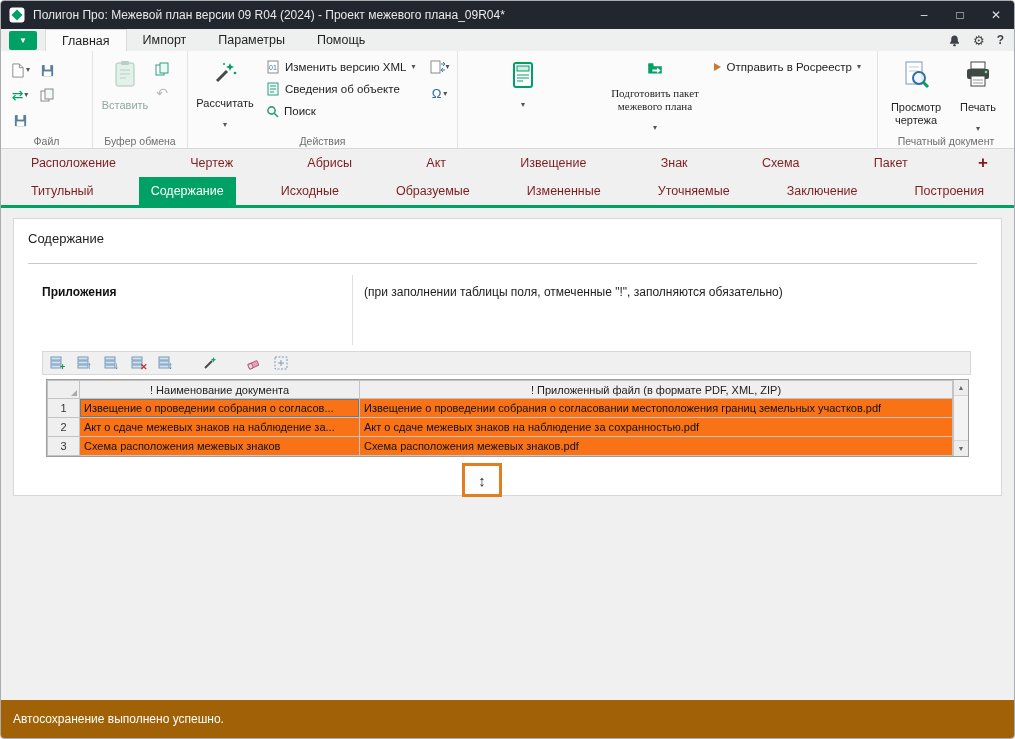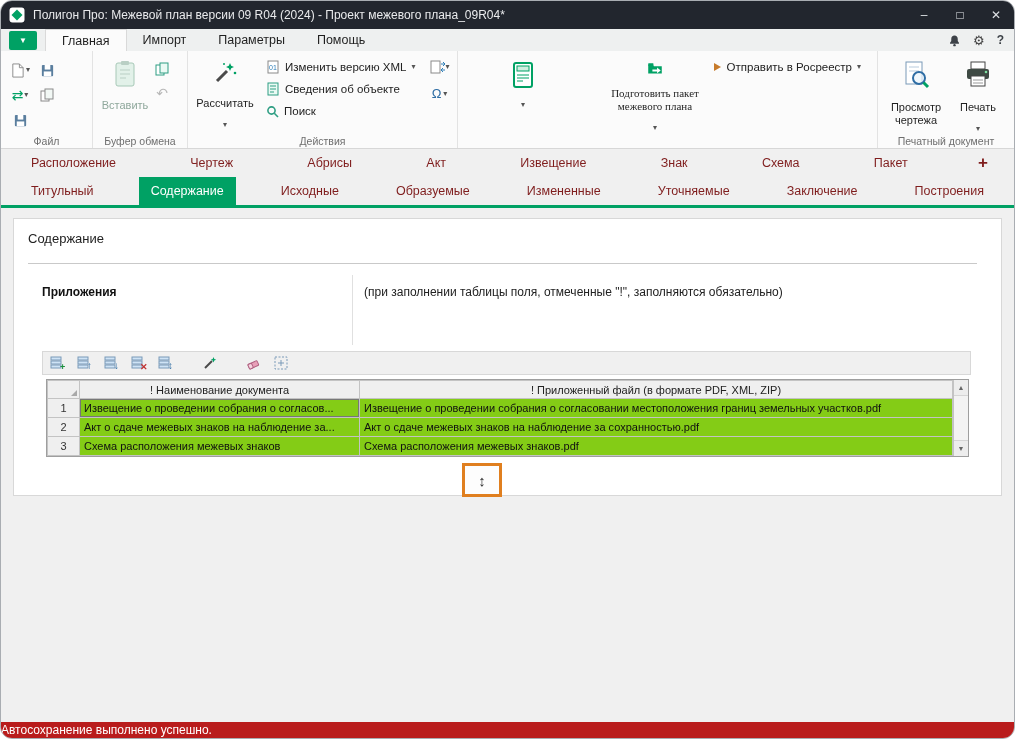--- a/index.html
+++ b/index.html
@@ -1,17 +1,17 @@
 <!DOCTYPE html>
 <html><head>
 <meta charset="utf-8">
 <style>
   * { margin:0; padding:0; box-sizing:border-box; }
   html,body { width:1015px; height:739px; background:#ffffff; font-family:"Liberation Sans", sans-serif; }
-  .window { position:absolute; inset:0; border:1px solid #a9adb2; border-radius:12px; overflow:hidden;
+  .window { position:absolute; inset:0; border:1px solid #a9adb2; border-radius:4px; overflow:hidden;
             background:#f0f0f0; display:flex; flex-direction:column; }
 
   
   .titlebar { height:28px; background:#22262e; display:flex; align-items:center; padding-left:8px; flex:0 0 auto; }
   .applogo { width:16px; height:16px; margin-right:8px; display:inline-flex; }
   .title { font-size:12px; color:#e9eaec; white-space:nowrap; }
   .winbtns { margin-left:auto; display:flex; height:100%; }
   .wbtn { width:36px; height:100%; display:flex; align-items:center; justify-content:center;
           color:#dfe2e6; font-size:12px; cursor:default; }
 
@@ -74,35 +74,35 @@
   .tbtn { width:18px; height:18px; display:inline-flex; align-items:center; justify-content:center; }
 
   .gridwrap { position:absolute; left:32px; right:32px; top:160px; display:flex; border:1px solid #9e9e9e; }
   table.grid { border-collapse:collapse; flex:1; table-layout:fixed; }
   table.grid th, table.grid td { border:1px solid #c3c3c3; font-size:11px; height:19px; overflow:hidden; white-space:nowrap; }
   table.grid th { background:#efefef; font-weight:normal; color:#222; height:18px; text-align:center; }
   td.numcell { background:#efefef; text-align:center; width:32px; color:#333; }
   th.corner { width:32px; position:relative; }
   th.corner i { position:absolute; right:2px; bottom:2px; width:0; height:0;
                 border-left:6px solid transparent; border-bottom:6px solid #a9a9a9; }
-  td.datacell { background:#84cc16; padding:0 4px; color:#111; }
+  td.datacell { background:#f97316; padding:0 4px; color:#111; }
   td.sel { box-shadow: inset 0 0 0 1px #777; }
   .col-name { width:280px; }
   .vscroll { width:15px; background:#f3f3f3; border-left:1px solid #c3c3c3; display:flex; flex-direction:column; }
   .varrow { height:16px; display:flex; align-items:center; justify-content:center; font-size:7px; color:#666; background:#ededed; }
   .varrow.up { border-bottom:1px solid #d5d5d5; }
   .varrow.down { border-top:1px solid #d5d5d5; margin-top:auto; }
 
   .resize-handle { position:absolute; left:461px; top:255px; width:40px; height:34px;
                    border:3px solid #E07F1F; background:#fdfdfd; display:flex; align-items:center;
                    justify-content:center; font-size:15px; color:#333; z-index:5; }
 
   
-  .statusbar { height:16px; background:#b91c1c; color:#fff; display:flex; align-items:center;
-               font-size:12px; flex:0 0 auto; }
+  .statusbar { height:38px; background:#a16207; color:#fff; display:flex; align-items:center;
+               padding-left:12px; font-size:12px; flex:0 0 auto; }
 </style>
 </head>
 <body>
 
 <div class="window">
 
   <div class="titlebar">
     <span class="applogo">
       <svg width="16" height="16" viewBox="0 0 16 16">
           <rect x="0.5" y="0.5" width="15" height="15" rx="3" fill="#fff"></rect>

